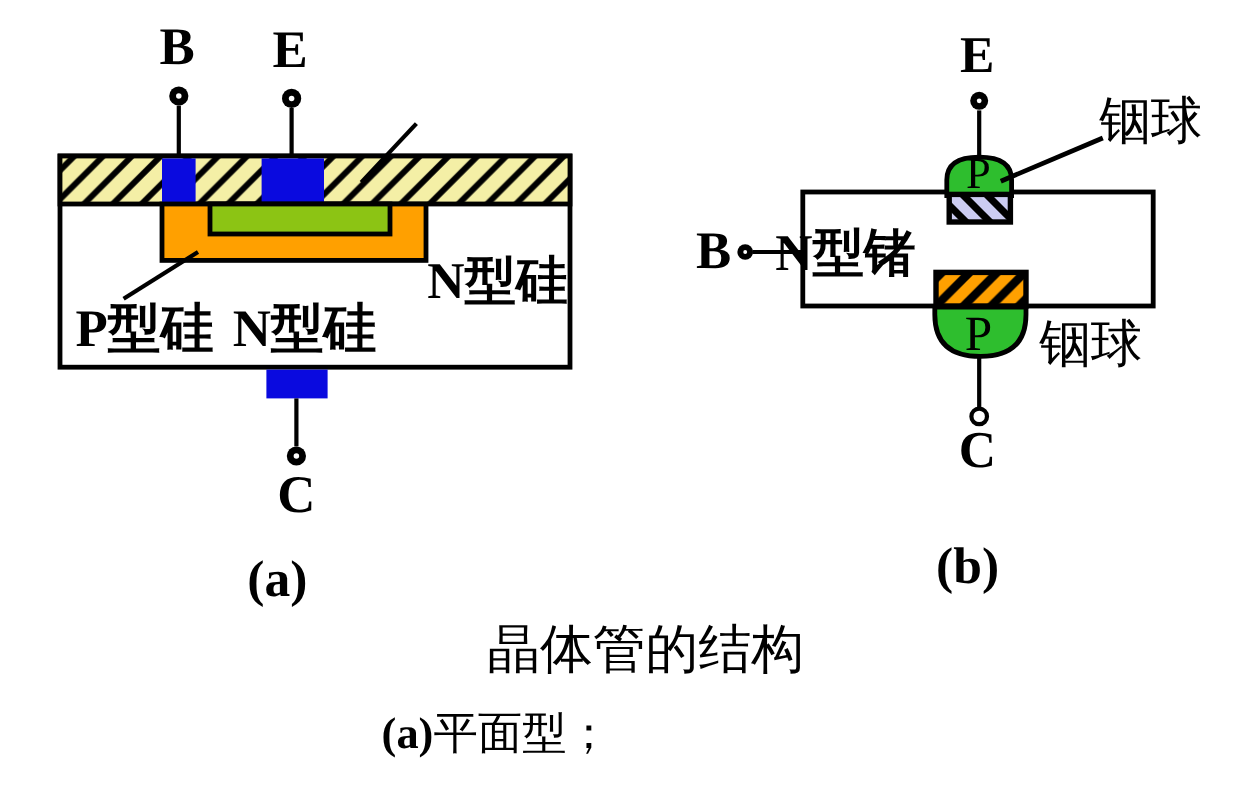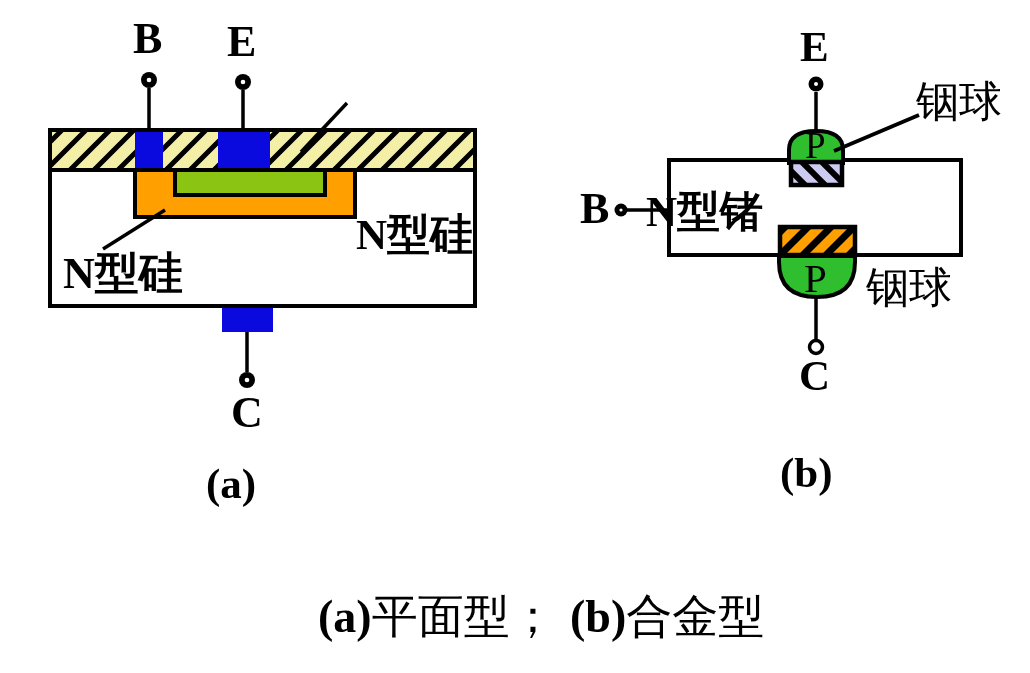--- a/index.html
+++ b/index.html
@@ -14,21 +14,21 @@
   .lbl {
     position:absolute;
     color:#000;
     white-space:nowrap;
     line-height:1.05;
     font-family:"Liberation Serif","DejaVu Serif",serif;
   }
   .bold { font-weight:bold; }
   .s44 { font-size:44px; }
   .s43 { font-size:43px; }
-  .s46 { font-size:46px; }
+  .s46 { font-size:37px; }
   .s37 { font-size:37px; }
   .s41 { font-size:41px; }
   .pn-row { display:flex; gap:16px; }
 </style>
 </head>
 <body>
 
 <div id="canvas">
 
   <svg id="gfx" width="1030" height="673" viewBox="0 0 1030 673">
@@ -106,35 +106,34 @@
       <circle cx="816" cy="347" r="6.5" fill="#fff" stroke="#000" stroke-width="3.5"></circle>
     </g>
 
     <line x1="919" y1="115" x2="834" y2="151" stroke="#000" stroke-width="4"></line>
   </svg>
 
   <div class="lbl bold s44" style="left:133px; top:16px;">B</div>
   <div class="lbl bold s44" style="left:227px; top:19px;">E</div>
   <div class="lbl bold s44" style="left:231px; top:390px;">C</div>
   <div class="lbl bold s44 pn-row" style="left:63px; top:251px;">
+    <span>P型硅</span>
     <span>N型硅</span>
   </div>
   <div class="lbl bold s43" style="left:356px; top:212px;">N型硅</div>
   <div class="lbl bold s43" style="left:206px; top:461px;">(a)</div>
 
   <div class="lbl bold s43" style="left:800px; top:24px;">E</div>
   <div class="lbl bold s44" style="left:580px; top:186px;">B</div>
   <div class="lbl bold s43" style="left:799px; top:353px;">C</div>
   <div class="lbl bold s43" style="left:646px; top:189px;">N型锗</div>
   <div class="lbl s43" style="left:916px; top:79px;">铟球</div>
   <div class="lbl s43" style="left:866px; top:265px;">铟球</div>
   <div class="lbl s37" style="left:805px; top:127px;">P</div>
   <div class="lbl s41" style="left:804px; top:257px;">P</div>
   <div class="lbl bold s43" style="left:780px; top:450px;">(b)</div>
 
+  <div class="lbl s44" style="left:406px; top:519px;">晶体管的结构</div>
   <div class="lbl s46" style="left:318px; top:593px;">
     <span class="bold">(a)</span><span>平面型；</span>
-  </div>
-  <div class="lbl s46" style="left:570px; top:593px;">
-    <span class="bold">(b)</span><span>合金型</span>
   </div>
 
 </div>
 
 </body></html>

